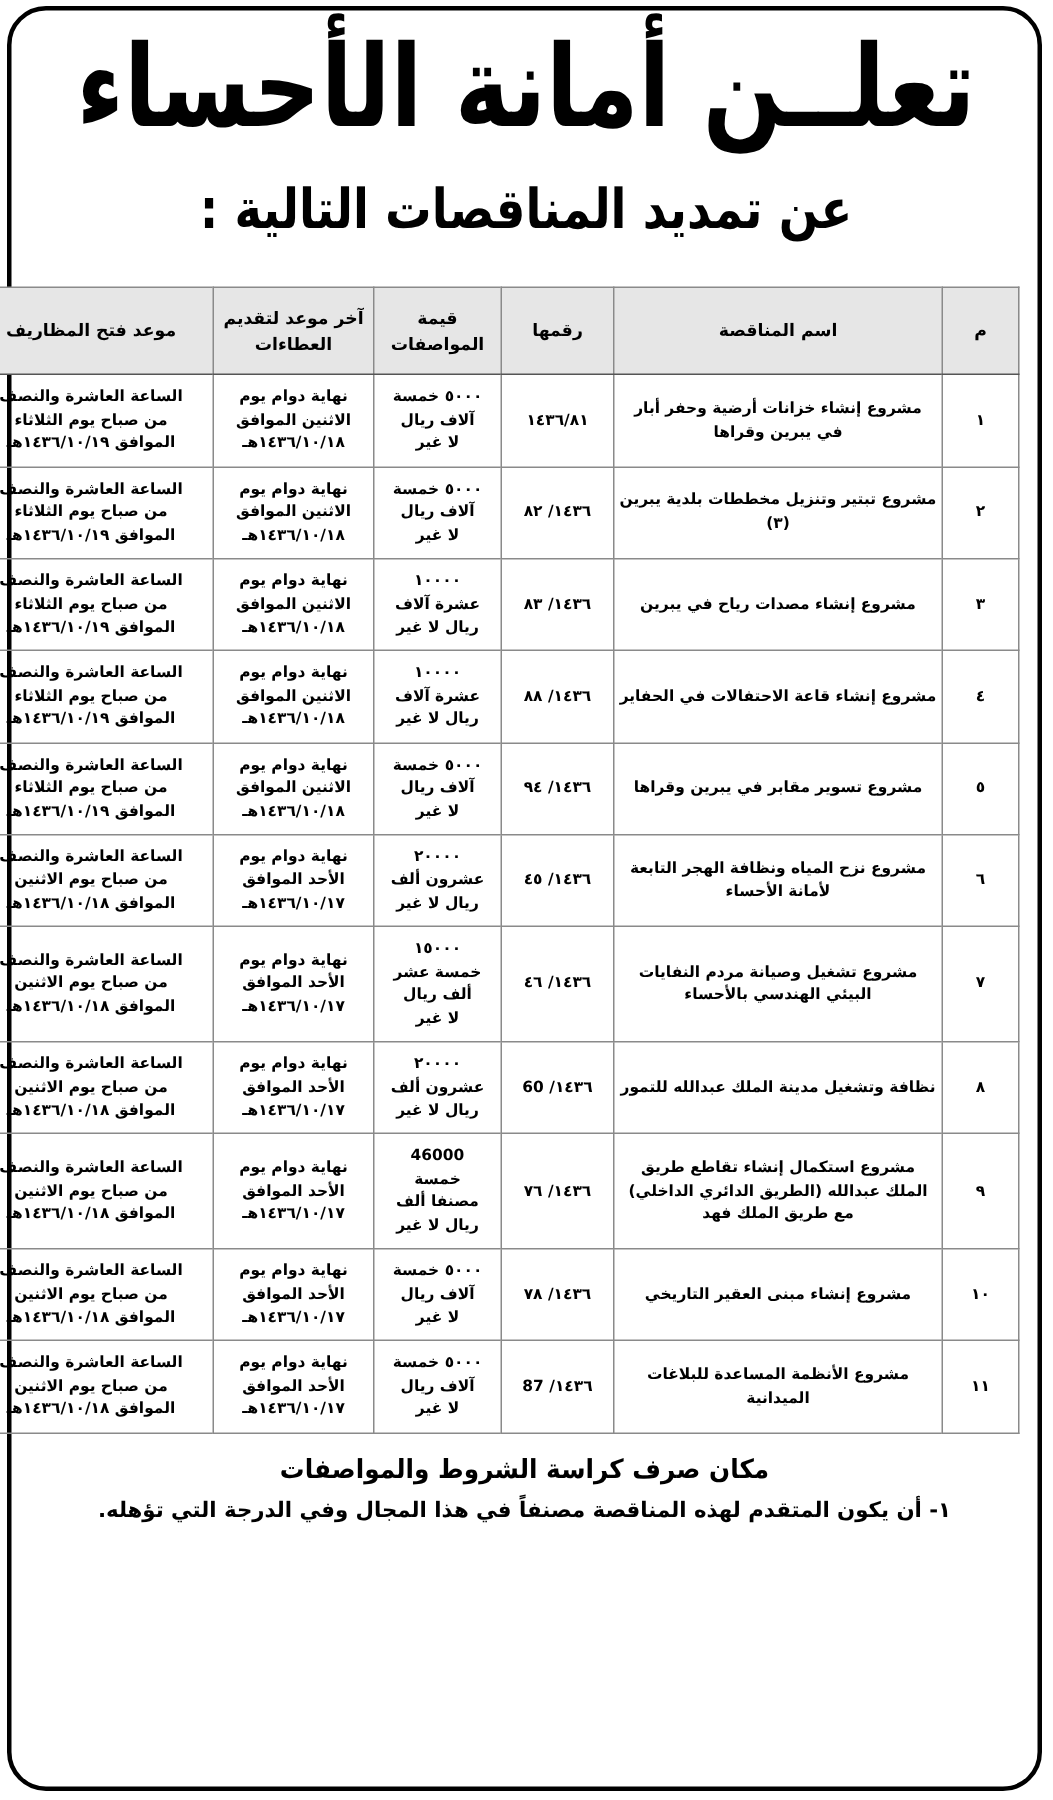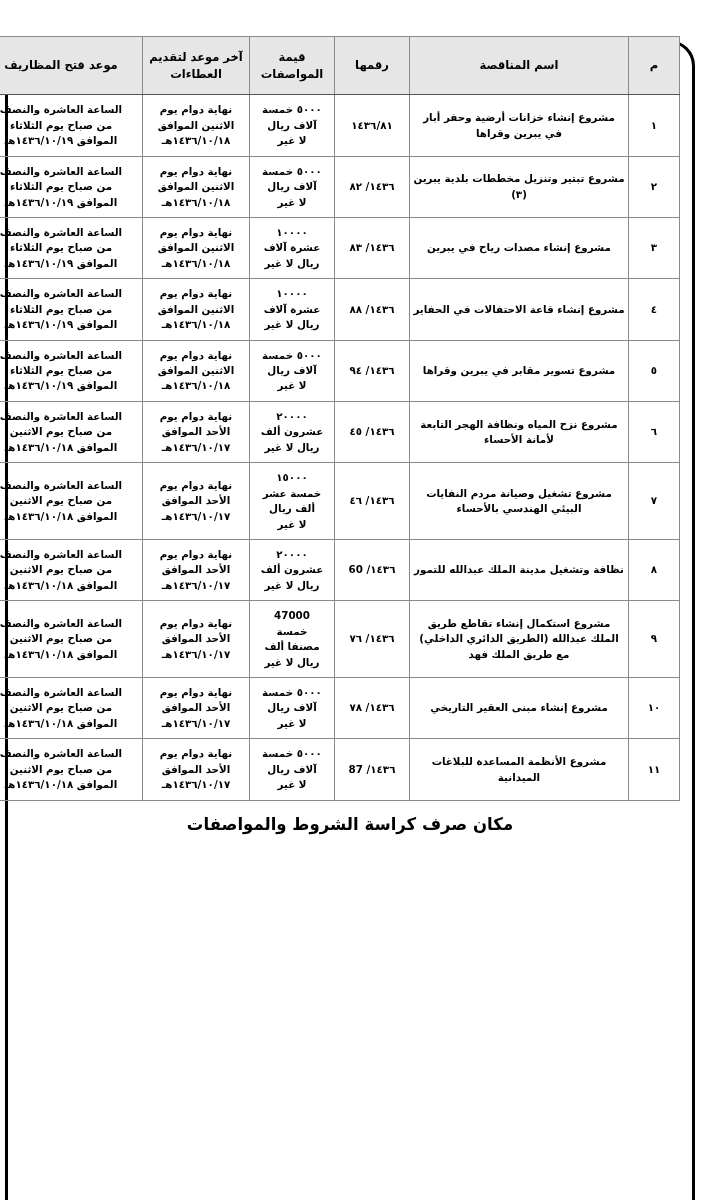--- a/index.html
+++ b/index.html
@@ -154,20 +154,24 @@
 </style>
 </head>
 <body>
 
 <div id="page">
 
   <div class="outer-frame"></div>
 
   <div class="content">
 
+    <div class="headline-wrap">
+      <div class="headline-main">تعلــن أمانة الأحساء</div>
+      <div class="headline-sub">عن تمديد المناقصات التالية :</div>
+    </div>
 
     <div class="table-wrap">
       <table class="tenders">
         <thead>
           <tr>
             <th class="h-idx">م</th>
             <th class="h-name">اسم المناقصة</th>
             <th class="h-num">رقمها</th>
             <th class="h-value">قيمة المواصفات</th>
             <th class="h-submit">آخر موعد لتقديم العطاءات</th>
@@ -383,21 +387,21 @@
                   <span>الموافق ١٤٣٦/١٠/١٨هـ</span>
                 </div>
               </td>
             </tr>
             <tr>
               <td class="c-idx">٩</td>
               <td class="c-name">مشروع استكمال إنشاء تقاطع طريق الملك عبدالله (الطريق الدائري الداخلي) مع طريق الملك فهد</td>
               <td class="c-num">١٤٣٦/ ٧٦</td>
               <td class="c-value">
                 <div class="cell-lines">
-                  <span>47000</span>
+                  <span>46000</span>
                   <span>خمسة</span>
                   <span>مصنفا ألف</span>
                   <span>ريال لا غير</span>
                 </div>
               </td>
               <td class="c-submit">
                 <div class="cell-lines">
                   <span>نهاية دوام يوم</span>
                   <span>الأحد الموافق</span>
                   <span>١٤٣٦/١٠/١٧هـ</span>
@@ -463,18 +467,19 @@
                 </div>
               </td>
             </tr>
           </tbody>
       </table>
     </div>
 
     <div class="notes">
       <div class="notes-title">مكان صرف كراسة الشروط والمواصفات</div>
 
+      <div class="note-item note-1">١- أن يكون المتقدم لهذه المناقصة مصنفاً في هذا المجال وفي الدرجة التي تؤهله.</div>
 
 
     </div>
 
   </div>
 </div>
 
 </body></html>

